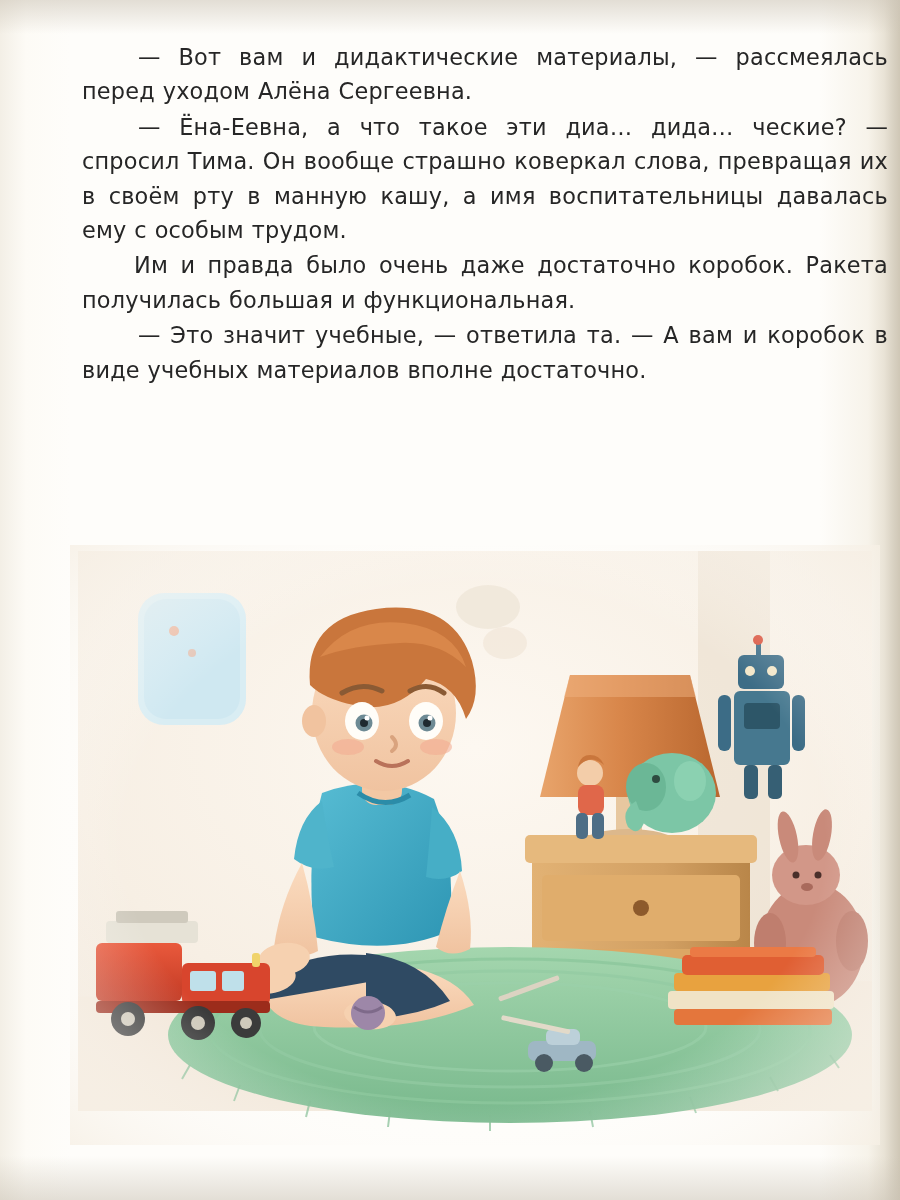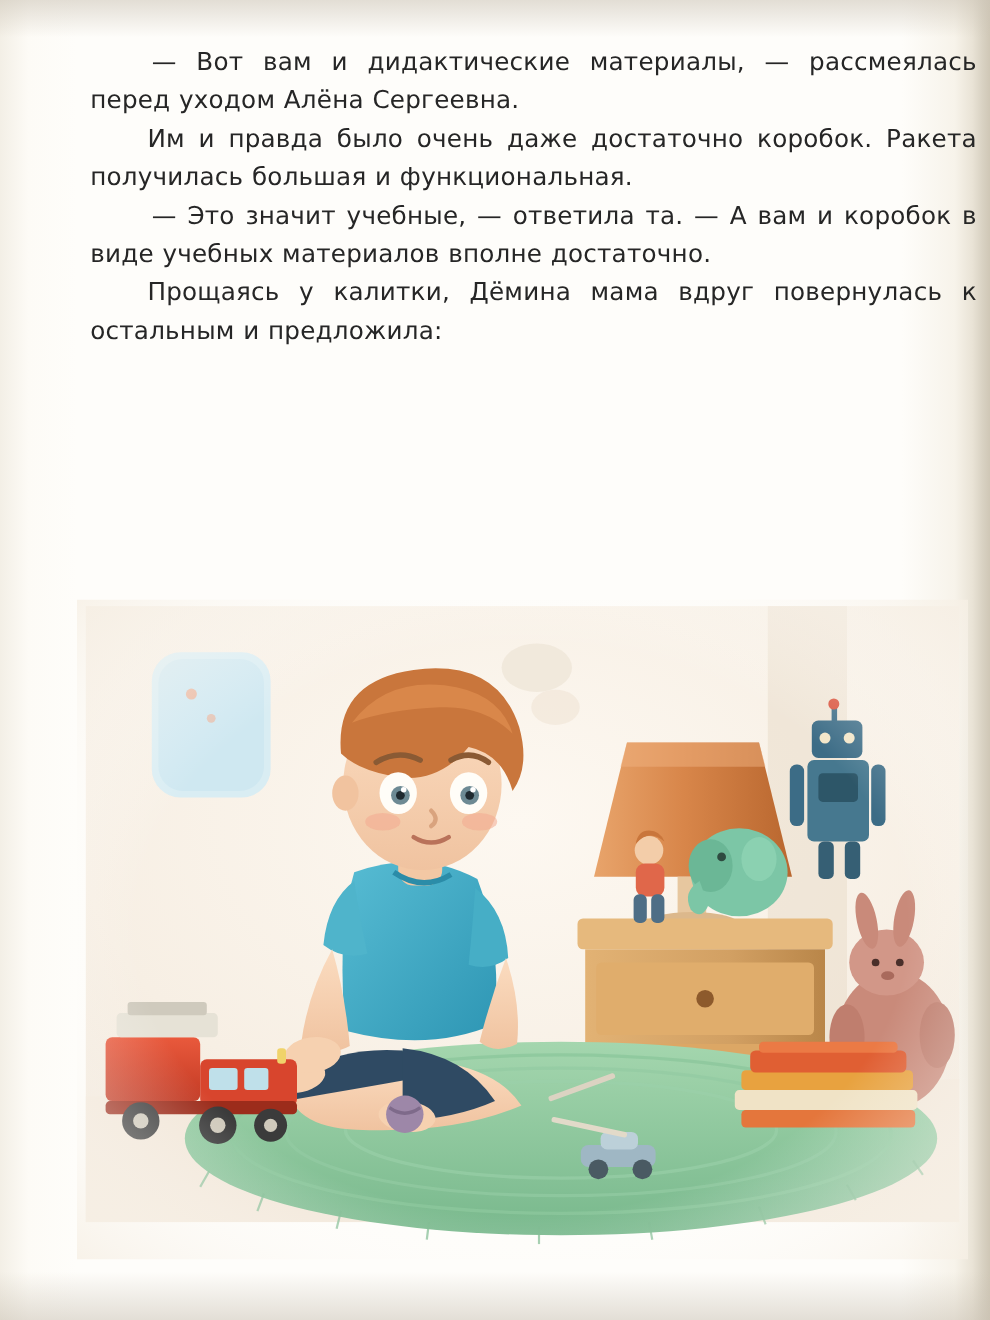--- a/index.html
+++ b/index.html
@@ -89,23 +89,23 @@
 </style>
 </head>
 <body>
 
 <div class="page">
 
   <div class="paper-tint"></div>
 
   <div class="text-block">
     <p class="para indent">— Вот вам и дидактические материалы, — рассмеялась перед уходом Алёна Сергеевна.</p>
+    <p class="para indent">— Ёна-Еевна, а что такое эти диа… дида… ческие? — спросил Тима. Он вообще страшно коверкал слова, превращая их в своём рту в манную кашу, а имя воспитательницы давалась ему с особым трудом.</p>
     <p class="para indent-small">Им и правда было очень даже достаточно коробок. Ракета получилась большая и функциональная.</p>
     <p class="para indent">— Это значит учебные, — ответила та. — А вам и коробок в виде учебных материалов вполне достаточно.</p>
-    <p class="para indent-small">Прощаясь у калитки, Дёмина мама вдруг повернулась к остальным и предложила:</p>
   </div>
 
   <div class="illustration">
     <svg viewBox="0 0 810 600" xmlns="http://www.w3.org/2000/svg" aria-label="illustration">
       <defs>
         <radialGradient id="wallGrad" cx="50%" cy="35%" r="78%">
           <stop offset="0%" stop-color="#fdf8f1"></stop>
           <stop offset="65%" stop-color="#f7efe4"></stop>
           <stop offset="100%" stop-color="#efe4d6"></stop>
         </radialGradient>

